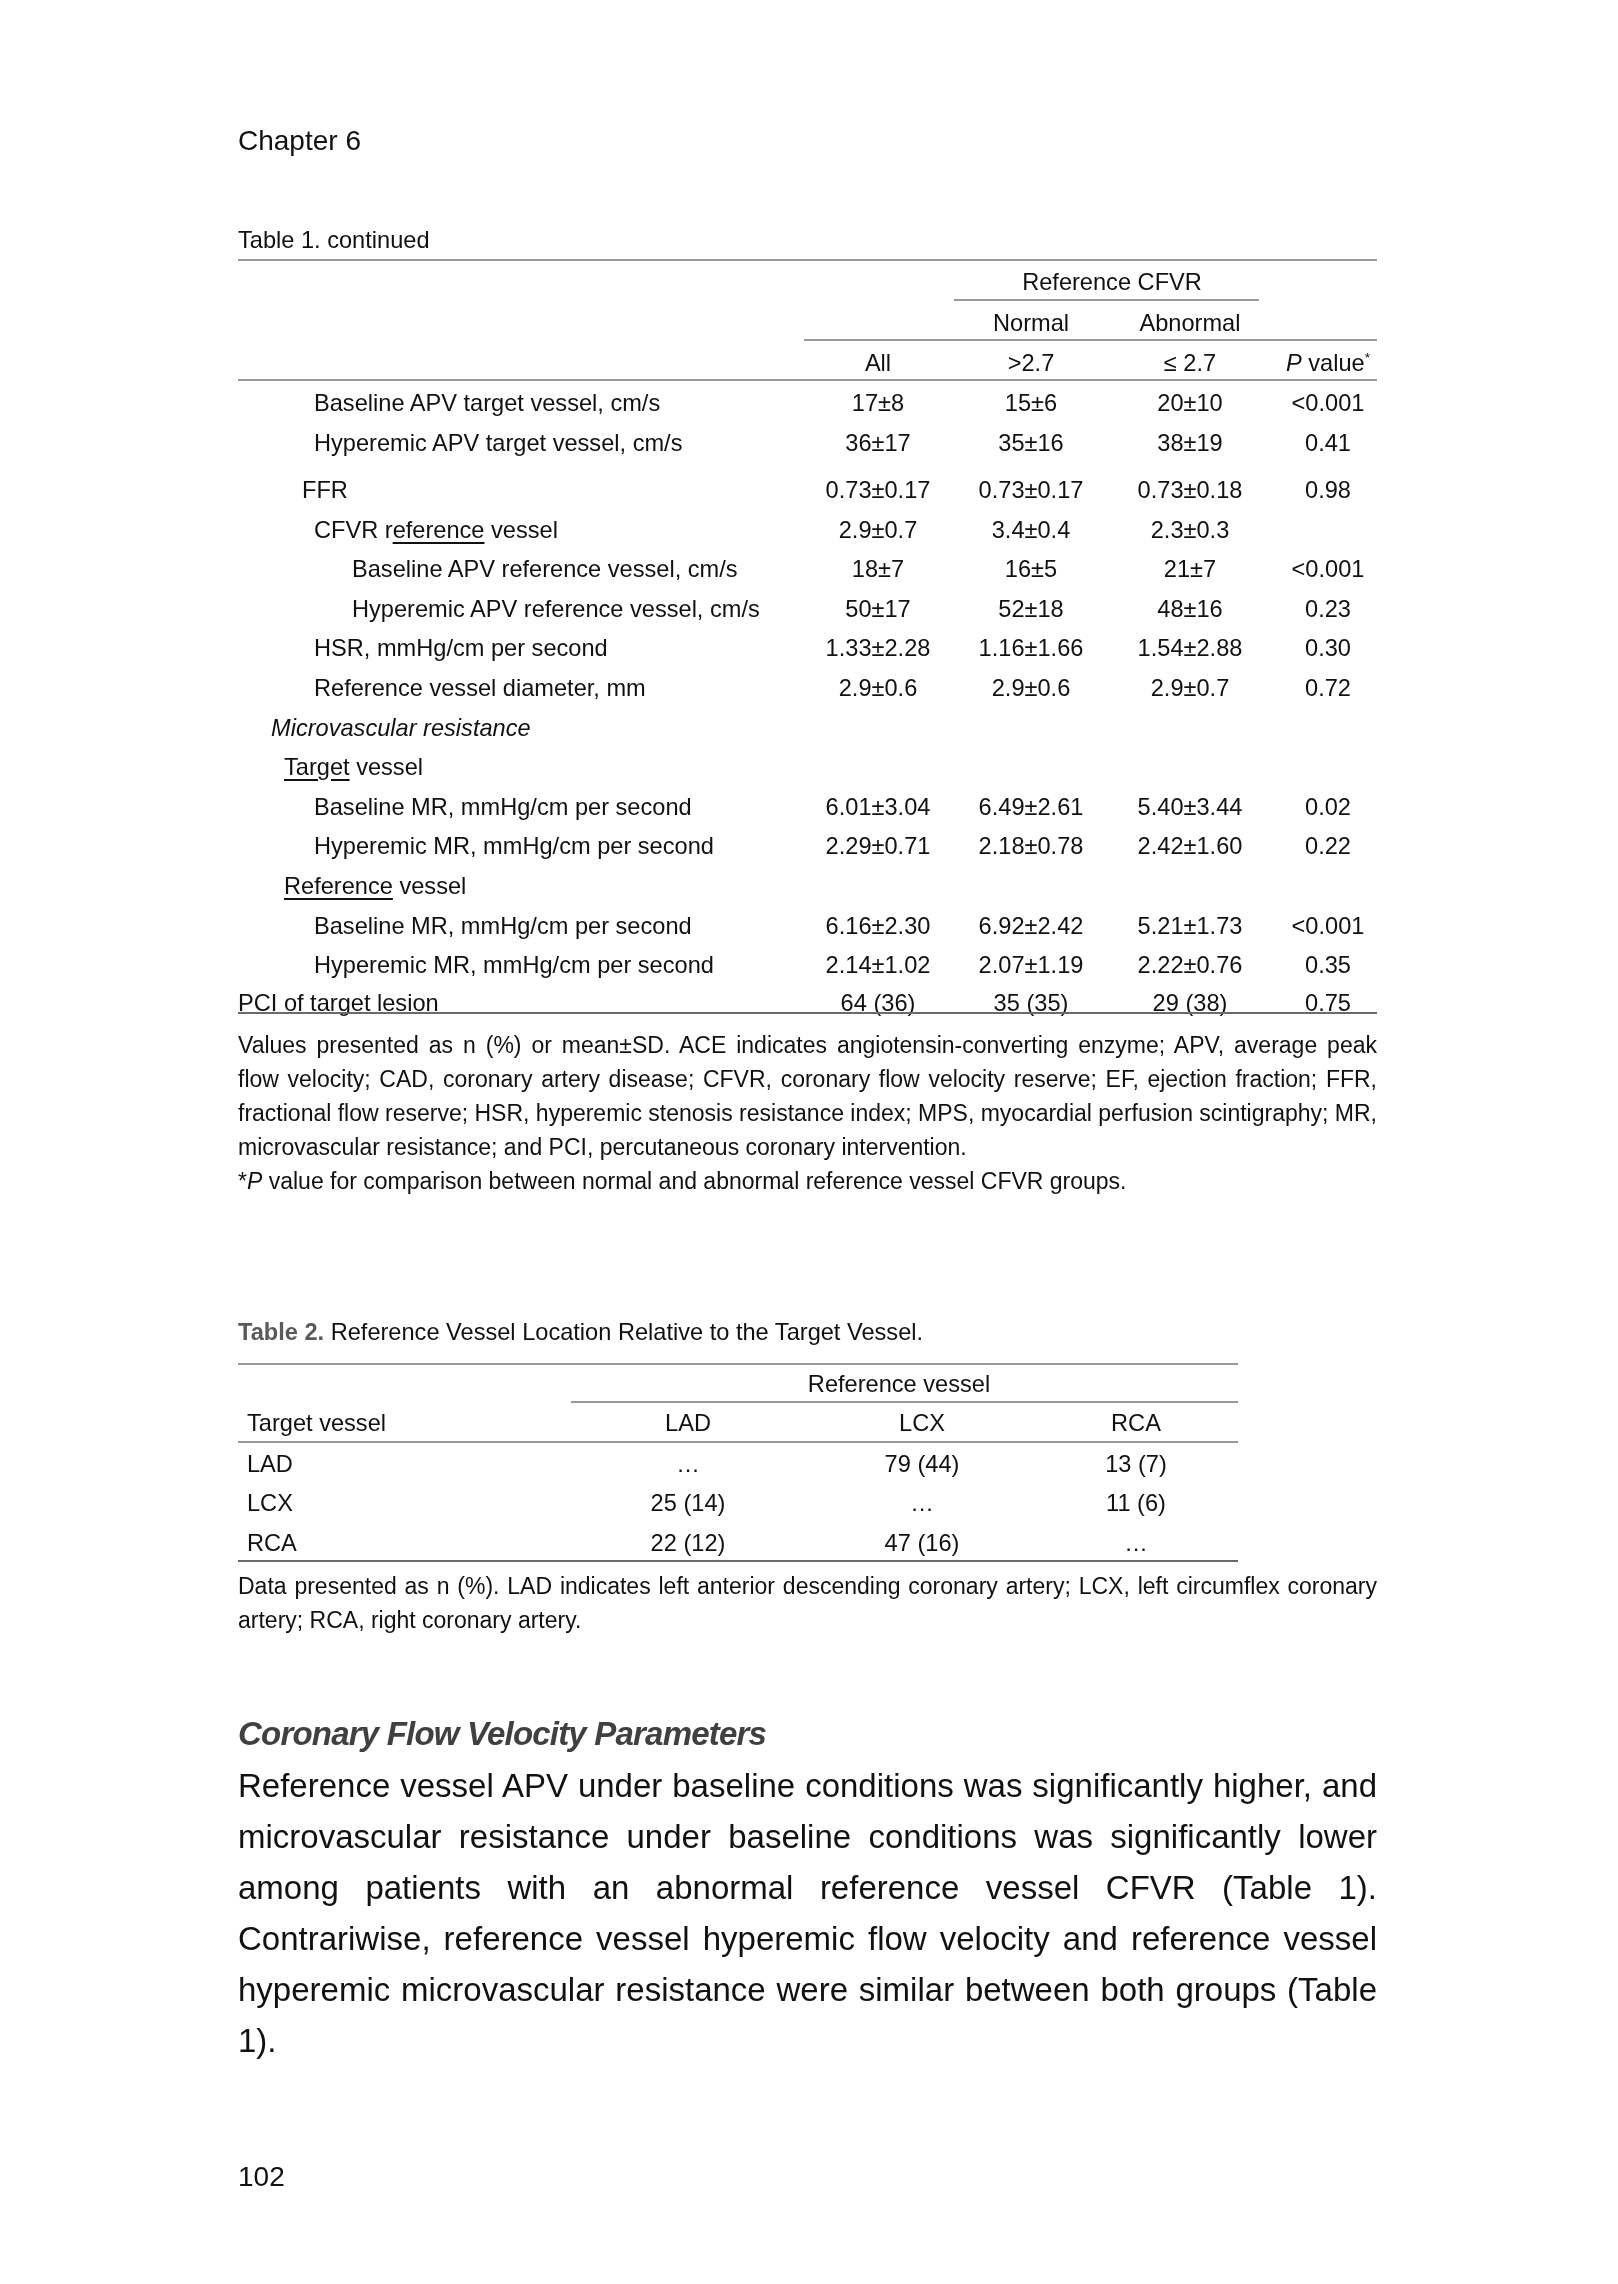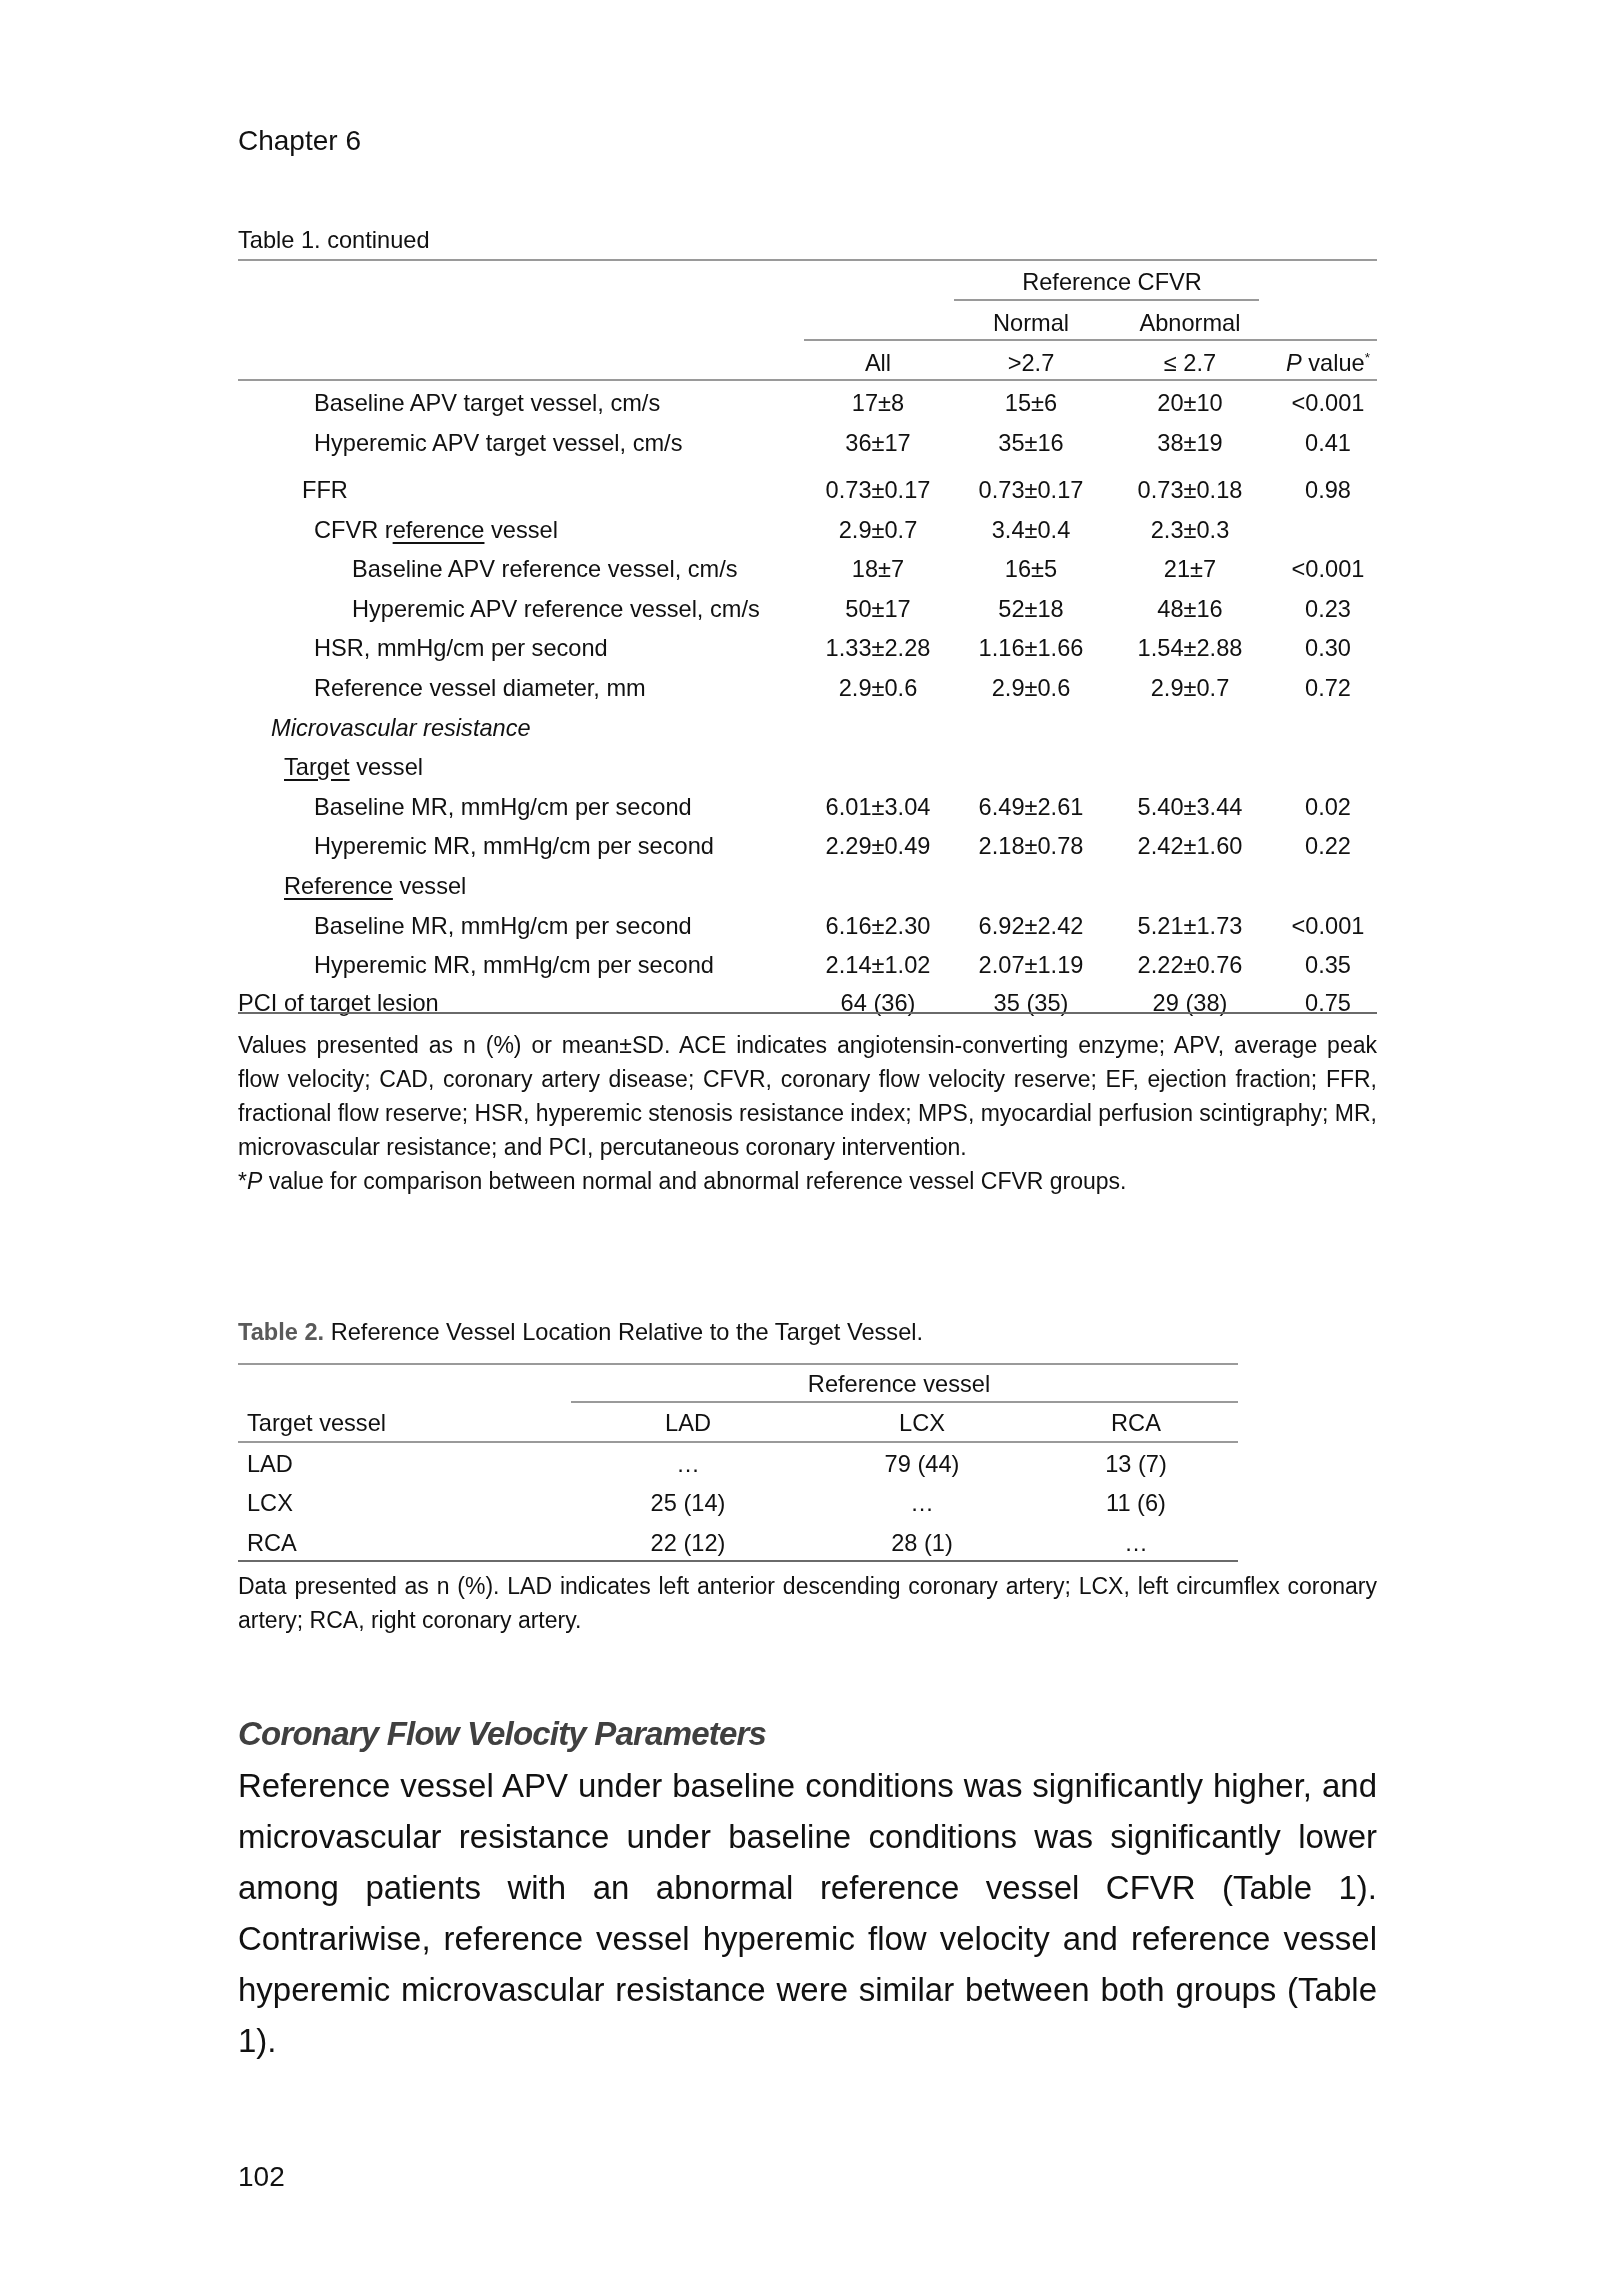--- a/index.html
+++ b/index.html
@@ -99,21 +99,21 @@
       <div class="cell c-center" style="left: 952px; top: 418px;">2.9±0.7</div>
       <div class="cell c-center" style="left: 1090px; top: 418px;">0.72</div>
       <div class="cell ital" style="left: 9px; top: 458px; margin-left: 24px;"><span>Microvascular resistance</span></div>
       <div class="cell" style="left: 46px; top: 497px;"><span class="underline">Target</span><span style="white-space: pre;"> vessel</span></div>
       <div class="cell" style="left: 76px; top: 537px;"><span>Baseline MR, mmHg/cm per second</span></div>
       <div class="cell c-center" style="left: 640px; top: 537px;">6.01±3.04</div>
       <div class="cell c-center" style="left: 793px; top: 537px;">6.49±2.61</div>
       <div class="cell c-center" style="left: 952px; top: 537px;">5.40±3.44</div>
       <div class="cell c-center" style="left: 1090px; top: 537px;">0.02</div>
       <div class="cell" style="left: 76px; top: 576px;"><span>Hyperemic MR, mmHg/cm per second</span></div>
-      <div class="cell c-center" style="left: 640px; top: 576px;">2.29±0.49</div>
+      <div class="cell c-center" style="left: 640px; top: 576px;">2.29±0.71</div>
       <div class="cell c-center" style="left: 793px; top: 576px;">2.18±0.78</div>
       <div class="cell c-center" style="left: 952px; top: 576px;">2.42±1.60</div>
       <div class="cell c-center" style="left: 1090px; top: 576px;">0.22</div>
       <div class="cell" style="left: 46px; top: 616px;"><span class="underline">Reference</span><span style="white-space: pre;"> vessel</span></div>
       <div class="cell" style="left: 76px; top: 656px;"><span>Baseline MR, mmHg/cm per second</span></div>
       <div class="cell c-center" style="left: 640px; top: 656px;">6.16±2.30</div>
       <div class="cell c-center" style="left: 793px; top: 656px;">6.92±2.42</div>
       <div class="cell c-center" style="left: 952px; top: 656px;">5.21±1.73</div>
       <div class="cell c-center" style="left: 1090px; top: 656px;">&lt;0.001</div>
       <div class="cell" style="left: 76px; top: 695px;"><span>Hyperemic MR, mmHg/cm per second</span></div>
@@ -154,21 +154,21 @@
   <div class="cell c-center" style="left:684px;top:90px;">79 (44)</div>
   <div class="cell c-center" style="left:898px;top:90px;">13 (7)</div>
 
   <div class="cell" style="left:9px;top:129px;">LCX</div>
   <div class="cell c-center" style="left:450px;top:129px;">25 (14)</div>
   <div class="cell c-center" style="left:684px;top:129px;">…</div>
   <div class="cell c-center" style="left:898px;top:129px;">11 (6)</div>
 
   <div class="cell" style="left:9px;top:169px;">RCA</div>
   <div class="cell c-center" style="left:450px;top:169px;">22 (12)</div>
-  <div class="cell c-center" style="left:684px;top:169px;">28 (1)</div>
+  <div class="cell c-center" style="left:684px;top:169px;">47 (16)</div>
   <div class="cell c-center" style="left:898px;top:169px;">…</div>
 
   <div class="rule dark" style="left:0;top:197px;width:1000px;"></div>
 </div>
 
 <div class="abs t2-foot">Data presented as n (%). LAD indicates left anterior descending coronary artery; LCX, left circumflex coronary artery; RCA, right coronary artery.</div>
 
 <div class="abs section-heading">Coronary Flow Velocity Parameters</div>
 <div class="abs body-para">
   <p>Reference vessel APV under baseline conditions was significantly higher, and microvascular resistance under baseline conditions was significantly lower among patients with an abnormal reference vessel CFVR (Table 1). Contrariwise, reference vessel hyperemic flow velocity and reference vessel hyperemic microvascular resistance were similar between both groups (Table 1).</p>

